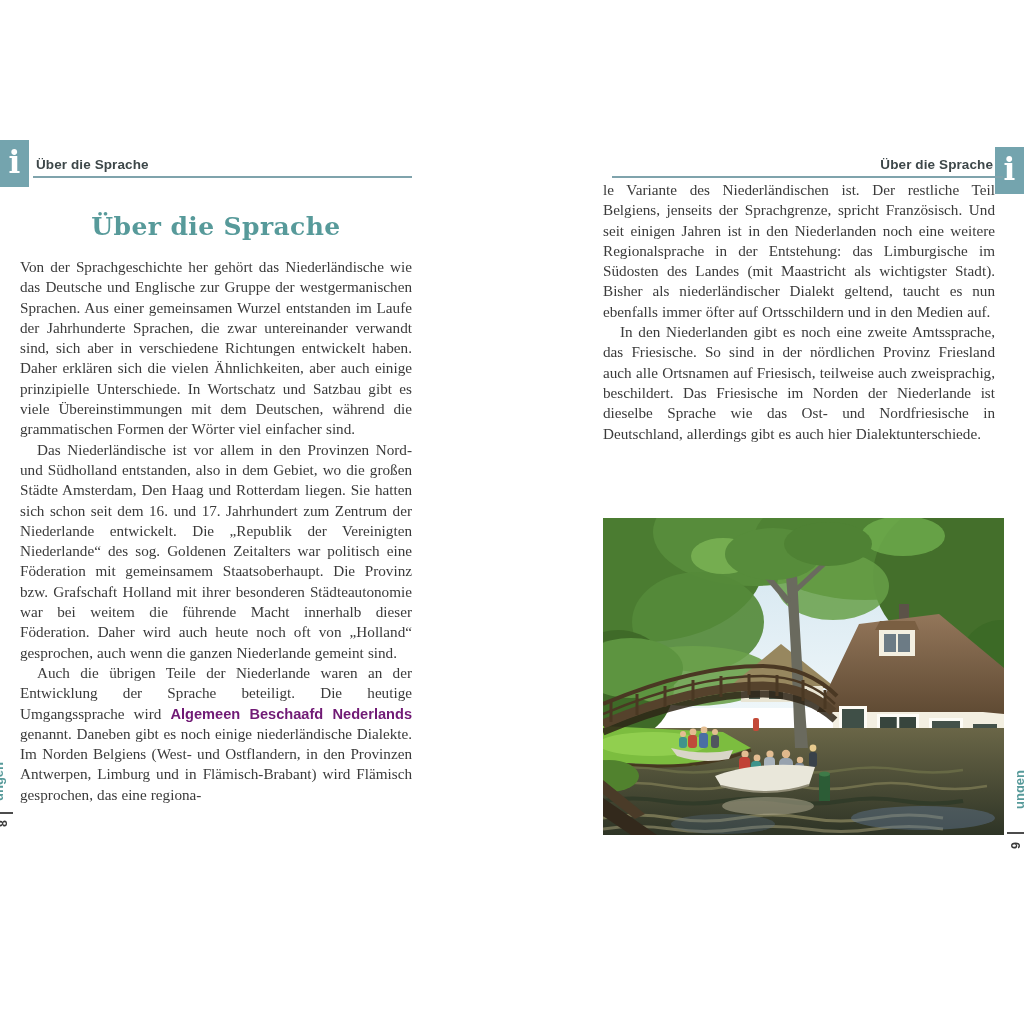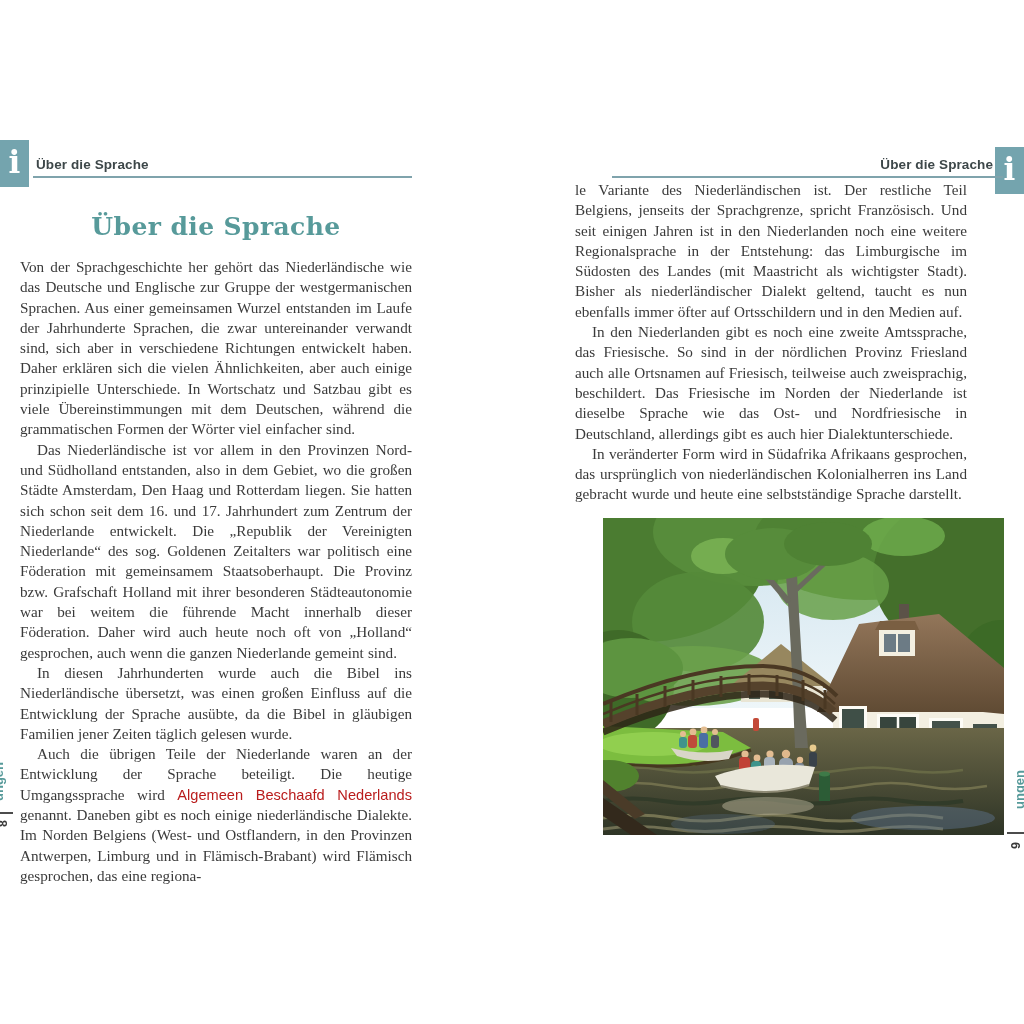--- a/index.html
+++ b/index.html
@@ -33,26 +33,26 @@
     font-family:"DejaVu Serif", serif; font-weight:bold; font-size:25px;
     color:#579a9a; letter-spacing:0.4px;
   }
 
   
   .body-col {
     position:absolute; width:392px; font-size:15.2px; line-height:20.3px;
     color:#3a3a3a; text-align:justify; word-spacing:0.3px;
   }
   .col-left  { left:20px;  top:257px; }
-  .col-right { left:575px; top:180px; }
+  .col-right { left:603px; top:180px; }
   .body-col p { margin:0; }
   .body-col p.indent { text-indent:17px; }
   .term {
-    font-family:"Liberation Sans", sans-serif; font-weight:normal;
-    color:#b91c1c; font-size:14.6px;
+    font-family:"Liberation Sans", sans-serif; font-weight:bold;
+    color:#701a75; font-size:14.6px;
   }
 
   
   .photo { position:absolute; left:603px; top:518px; width:401px; height:317px; margin:0; }
   .photo svg { display:block; width:401px; height:317px; }
 
   
   .margin-label {
     position:absolute; font-family:"Liberation Sans", sans-serif; font-weight:bold;
     font-size:13px; color:#579a9a; writing-mode:vertical-rl; transform:rotate(180deg);
@@ -84,28 +84,26 @@
     <span>i</span>
   </div>
   <div class="running-header rh-right">Über die Sprache</div>
   <div class="header-rule rule-right"></div>
 
   <h1 class="page-title">Über die Sprache</h1>
 
   <div class="body-col col-left">
     <p>Von der Sprachgeschichte her gehört das Niederländische wie das Deutsche und Englische zur Gruppe der westgermanischen Sprachen. Aus einer gemeinsamen Wurzel entstanden im Laufe der Jahrhunderte Sprachen, die zwar untereinander verwandt sind, sich aber in verschiedene Richtungen entwickelt haben. Daher erklären sich die vielen Ähnlichkeiten, aber auch einige prinzipielle Unterschiede. In Wortschatz und Satzbau gibt es viele Übereinstimmungen mit dem Deutschen, während die grammatischen Formen der Wörter viel einfacher sind.</p>
     <p class="indent">Das Niederländische ist vor allem in den Provinzen Nord- und Südholland entstanden, also in dem Gebiet, wo die großen Städte Amsterdam, Den Haag und Rotterdam liegen. Sie hatten sich schon seit dem 16. und 17. Jahrhundert zum Zentrum der Niederlande entwickelt. Die „Republik der Vereinigten Niederlande“ des sog. Goldenen Zeitalters war politisch eine Föderation mit gemeinsamem Staatsoberhaupt. Die Provinz bzw. Grafschaft Holland mit ihrer besonderen Städteautonomie war bei weitem die führende Macht innerhalb dieser Föderation. Daher wird auch heute noch oft von „Holland“ gesprochen, auch wenn die ganzen Niederlande gemeint sind.</p>
-    <p class="indent">In diesen Jahrhunderten wurde auch die Bibel ins Niederländische übersetzt, was einen großen Einfluss auf die Entwicklung der Sprache ausübte, da die Bibel in gläubigen Familien jener Zeiten täglich gelesen wurde.</p>
     <p class="indent"><span>Auch die übrigen Teile der Niederlande waren an der Entwicklung der Sprache beteiligt. Die heutige Umgangssprache wird </span><span class="term">Algemeen Beschaafd Nederlands</span><span> genannt. Daneben gibt es noch einige niederländische Dialekte. Im Norden Belgiens (West- und Ostflandern, in den Provinzen Antwerpen, Limburg und in Flämisch-Brabant) wird Flämisch gesprochen, das eine regiona-</span></p>
   </div>
 
   <div class="body-col col-right">
     <p>le Variante des Niederländischen ist. Der restliche Teil Belgiens, jenseits der Sprachgrenze, spricht Französisch. Und seit einigen Jahren ist in den Niederlanden noch eine weitere Regionalsprache in der Entstehung: das Limburgische im Südosten des Landes (mit Maastricht als wichtigster Stadt). Bisher als niederländischer Dialekt geltend, taucht es nun ebenfalls immer öfter auf Ortsschildern und in den Medien auf.</p>
     <p class="indent">In den Niederlanden gibt es noch eine zweite Amtssprache, das Friesische. So sind in der nördlichen Provinz Friesland auch alle Ortsnamen auf Friesisch, teilweise auch zweisprachig, beschildert. Das Friesische im Norden der Niederlande ist dieselbe Sprache wie das Ost- und Nordfriesische in Deutschland, allerdings gibt es auch hier Dialektunterschiede.</p>
-    <p class="indent">In veränderter Form wird in Südafrika Afrikaans gesprochen, das ursprünglich von niederländischen Kolonialherren ins Land gebracht wurde und heute eine selbstständige Sprache darstellt.</p>
   </div>
 
   <figure class="photo">
     <svg viewBox="0 0 401 317" xmlns="http://www.w3.org/2000/svg">
       <defs>
         <linearGradient id="sky" x1="0" y1="0" x2="0" y2="1">
           <stop offset="0" stop-color="#cfe3ee"></stop>
             <stop offset="1" stop-color="#eef6f9"></stop>
         </linearGradient>
         <linearGradient id="roof" x1="0" y1="0" x2="0" y2="1">

